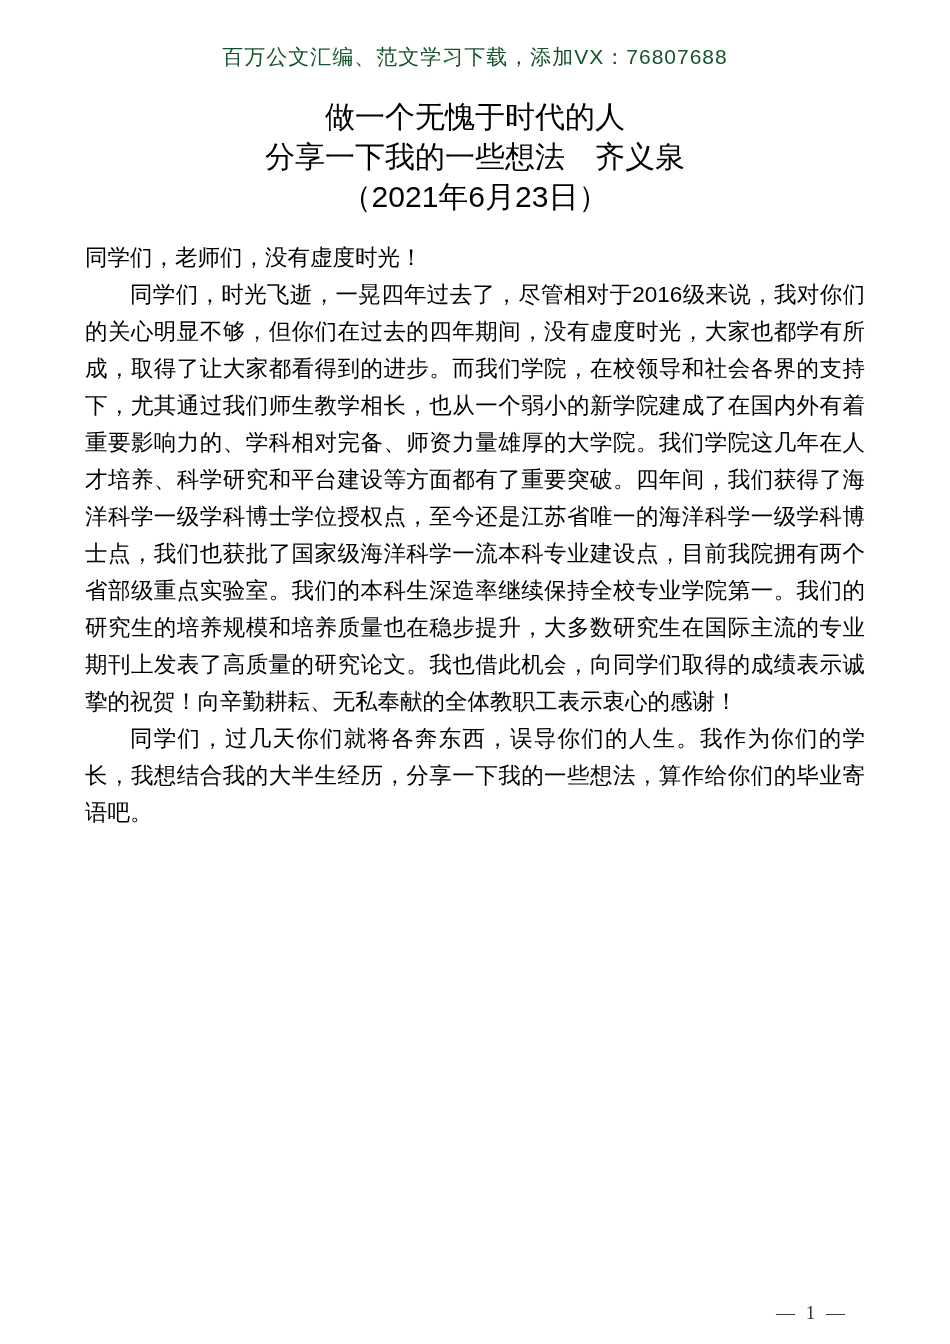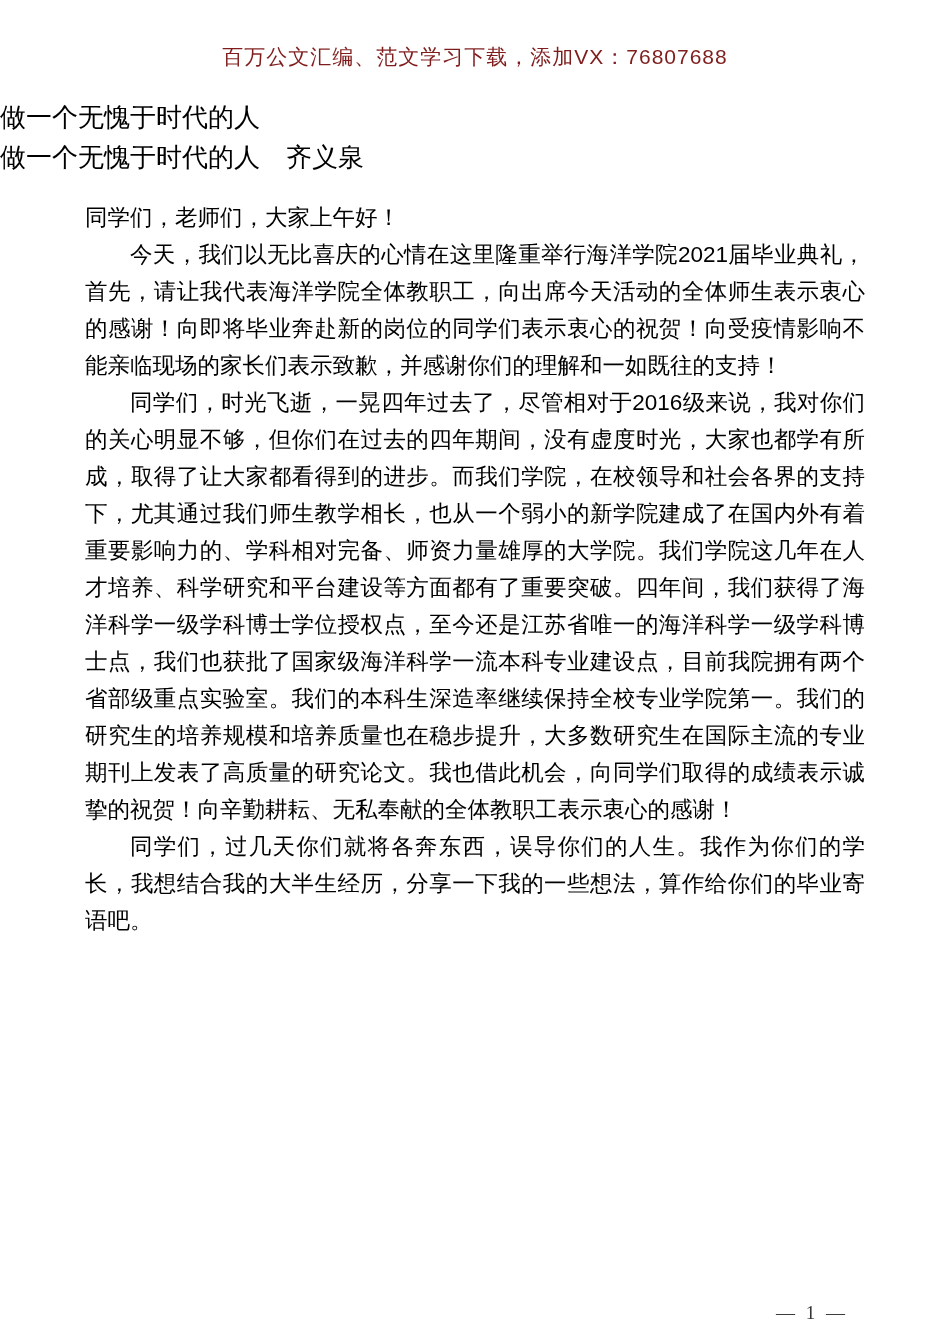--- a/index.html
+++ b/index.html
@@ -15,21 +15,22 @@
   }
   .watermark {
     padding-top: 43px;
     text-align: center;
     font-size: 21px;
     letter-spacing: 1px;
     font-weight: 400;
   }
   .title-block {
     margin-top: 26px;
-    font-size: 26px;
+    text-align: center;
+    font-size: 30px;
     line-height: 40px;
     font-weight: 400;
   }
   .content {
     margin: 22px 85px 0 85px;
     width: 780px;
     font-size: 22.5px;
     line-height: 37px;
     text-align: justify;
     text-justify: inter-ideograph;
@@ -44,29 +45,29 @@
     font-size: 19px;
     color: #333333;
     word-spacing: 6px;
   }
 </style>
 </head>
 <body>
 
 <div class="page">
 
-  <div class="watermark" style="color: #7f1d1d;">百万公文汇编、范文学习下载，添加VX：76807688</div>
+  <div class="watermark" style="color: #14532d;">百万公文汇编、范文学习下载，添加VX：76807688</div>
 
   <div class="title-block">
     <div class="title-line">做一个无愧于时代的人</div>
-    <div class="title-line">做一个无愧于时代的人　齐义泉</div>
+    <div class="title-line">分享一下我的一些想法　齐义泉</div>
+    <div class="title-line">（2021年6月23日）</div>
   </div>
 
   <div class="content">
-    <p>同学们，老师们，大家上午好！</p>
-    <p class="indent">今天，我们以无比喜庆的心情在这里隆重举行海洋学院2021届毕业典礼，首先，请让我代表海洋学院全体教职工，向出席今天活动的全体师生表示衷心的感谢！向即将毕业奔赴新的岗位的同学们表示衷心的祝贺！向受疫情影响不能亲临现场的家长们表示致歉，并感谢你们的理解和一如既往的支持！</p>
+    <p>同学们，老师们，没有虚度时光！</p>
     <p class="indent">同学们，时光飞逝，一晃四年过去了，尽管相对于2016级来说，我对你们的关心明显不够，但你们在过去的四年期间，没有虚度时光，大家也都学有所成，取得了让大家都看得到的进步。而我们学院，在校领导和社会各界的支持下，尤其通过我们师生教学相长，也从一个弱小的新学院建成了在国内外有着重要影响力的、学科相对完备、师资力量雄厚的大学院。我们学院这几年在人才培养、科学研究和平台建设等方面都有了重要突破。四年间，我们获得了海洋科学一级学科博士学位授权点，至今还是江苏省唯一的海洋科学一级学科博士点，我们也获批了国家级海洋科学一流本科专业建设点，目前我院拥有两个省部级重点实验室。我们的本科生深造率继续保持全校专业学院第一。我们的研究生的培养规模和培养质量也在稳步提升，大多数研究生在国际主流的专业期刊上发表了高质量的研究论文。我也借此机会，向同学们取得的成绩表示诚挚的祝贺！向辛勤耕耘、无私奉献的全体教职工表示衷心的感谢！</p>
     <p class="indent">同学们，过几天你们就将各奔东西，误导你们的人生。我作为你们的学长，我想结合我的大半生经历，分享一下我的一些想法，算作给你们的毕业寄语吧。</p>
   </div>
 
   <div class="footer">— 1 —</div>
 
 </div>
 
 </body></html>

